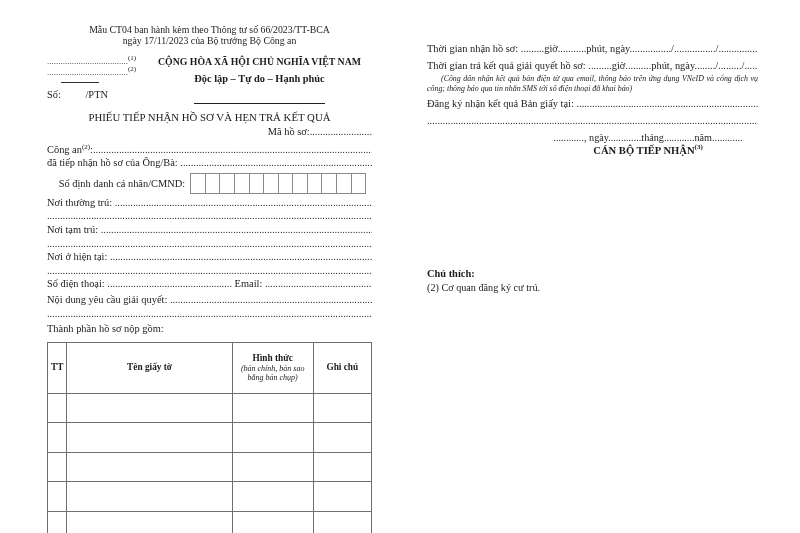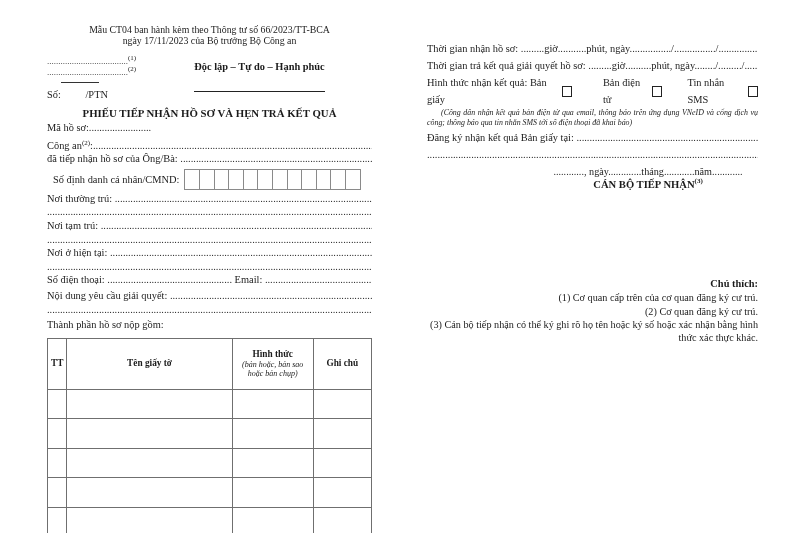--- a/index.html
+++ b/index.html
@@ -15,28 +15,28 @@
   .form-note{text-align:center;font-size:9.8px;line-height:11px;}
   .header-flex{display:flex;margin-top:10px;}
   .agency{width:100px;font-size:9px;line-height:11px;color:#222;}
   .agency .dotline{white-space:nowrap;overflow:hidden;}
   .agency-rule{border-top:1px solid #333;width:38px;margin:4px 0 0 14px;height:0;}
   .so-line{margin-top:6px;font-size:10.4px;}
   .so-line .so-val{margin-left:22px;}
   .national{flex:1;text-align:center;}
   .nat1{font-weight:bold;font-size:9.8px;line-height:12px;}
   .nat2{font-weight:bold;font-size:10.4px;line-height:13px;display:inline-block;border-bottom:1px solid #222;padding-bottom:18px;}
-  .doc-title{text-align:center;font-weight:bold;font-size:10.8px;margin-top:7px;}
-  .ma-ho-so{text-align:left;font-size:10.2px;margin-top:2px;}
+  .doc-title{text-align:center;font-weight:normal;font-size:10.8px;margin-top:7px;}
+  .ma-ho-so{text-align:right;font-size:10.2px;margin-top:2px;}
 
   
   .flines{margin-top:4px;}
   .line{font-size:10.4px;line-height:13.6px;white-space:nowrap;overflow:hidden;}
   .line.mt2{margin-top:2px;}
-  .id-row{display:flex;align-items:center;margin:3px 0 2px 6px;}
+  .id-row{display:flex;align-items:center;margin:3px 0 2px 6px;justify-content:center;}
   .id-label{font-size:10.4px;white-space:nowrap;}
   .id-boxes{display:flex;margin-left:5px;}
   .id-box{width:13.6px;height:19px;border:1px solid #8a8a8a;background:#fff;margin-left:-1px;}
   .id-box:first-child{margin-left:0;}
 
   
   table.doc-table{border-collapse:collapse;width:325px;margin-top:6px;table-layout:fixed;}
   .doc-table th,.doc-table td{border:1px solid #6f6f6f;padding:8px 2px;}
   .doc-table th{font-size:9.3px;line-height:10.5px;font-weight:bold;text-align:center;vertical-align:middle;height:34px;}
   .doc-table .th-sub{display:block;font-weight:normal;font-style:italic;font-size:8px;line-height:9px;}
@@ -47,21 +47,21 @@
   .rline{font-size:10.4px;line-height:17px;white-space:nowrap;overflow:hidden;}
   .check-row{display:flex;align-items:center;font-size:10.4px;line-height:17px;}
   .opt{display:inline-flex;align-items:center;}
   .cbox{width:9px;height:9px;border:1.2px solid #222;display:inline-block;margin-left:5px;background:#fff;}
   .opt2{margin-left:31px;} .opt3{margin-left:25px;}
   .note-italic{font-style:italic;font-size:7.9px;line-height:9.6px;text-indent:14px;text-align:justify;color:#222;}
   .reg{margin-top:2px;}
   .date-block{width:212px;margin-left:auto;margin-right:4px;text-align:center;margin-top:2px;}
   .date-line{font-size:10.2px;line-height:13px;white-space:nowrap;overflow:hidden;}
   .officer{font-weight:bold;font-size:10.6px;line-height:13px;}
-  .notes-block{margin-top:86px;text-align:right;}
+  .notes-block{margin-top:110px;}
   .notes-title{font-weight:bold;font-size:10.4px;line-height:14px;}
   .note-item{font-size:10.2px;line-height:13.4px;}
 </style>
 </head>
 <body>
 
 <div class="col-left">
   <div class="form-note">
     <div>Mẫu CT04 ban hành kèm theo Thông tư số 66/2023/TT-BCA</div>
     <div>ngày 17/11/2023 của Bộ trưởng Bộ Công an</div>
@@ -71,20 +71,21 @@
     <div class="agency">
       <div class="dotline"><span>....................................</span><sup>(1)</sup></div>
       <div class="dotline"><span>....................................</span><sup>(2)</sup></div>
       <div class="agency-rule"></div>
       <div class="so-line">
         <span>Số:</span>
         <span class="so-val">/PTN</span>
       </div>
     </div>
     <div class="national">
+      <div class="nat1">CỘNG HÒA XÃ HỘI CHỦ NGHĨA VIỆT NAM</div>
       <div><span class="nat2">Độc lập – Tự do – Hạnh phúc</span></div>
     </div>
   </div>
 
   <div class="doc-title">PHIẾU TIẾP NHẬN HỒ SƠ VÀ HẸN TRẢ KẾT QUẢ</div>
   <div class="ma-ho-so line">Mã hồ sơ:........................</div>
 
   <div class="flines">
     <div class="line"><span>Công an</span><sup>(2)</sup><span>:........................................................................................................................</span></div>
     <div class="line">đã tiếp nhận hồ sơ của Ông/Bà: ....................................................................................................</div>
@@ -123,21 +124,21 @@
     <colgroup>
         <col class="c-tt">
         <col class="c-ten">
         <col class="c-ht">
         <col class="c-ghi">
       </colgroup>
     <thead>
       <tr>
         <th>TT</th>
         <th>Tên giấy tờ</th>
-        <th><span>Hình thức</span><span class="th-sub">(bản hoặc, bản sao hoặc bản chụp)</span></th>
+        <th><span>Hình thức</span><span class="th-sub">(bản chính, bản sao bằng bản chụp)</span></th>
         <th>Ghi chú</th>
       </tr>
     </thead>
     <tbody>
         <tr>
           <td></td>
           <td></td>
           <td></td>
           <td></td>
         </tr>
@@ -172,42 +173,28 @@
           <td></td>
         </tr>
       </tbody>
   </table>
 </div>
 
 <div class="col-right">
   <div class="rline">Thời gian nhận hồ sơ: .........giờ...........phút, ngày................/................/..................................</div>
   <div class="rline">Thời gian trả kết quả giải quyết hồ sơ: .........giờ..........phút, ngày......../........./...........</div>
 
-  <div class="check-row">
-    <span>Hình thức nhận kết quả: Bản giấy</span>
-    <span class="cbox"></span>
-    <span class="opt opt2">
-        <span>Bản điện tử</span>
-        <span class="cbox"></span>
-      </span>
-    <span class="opt opt3">
-        <span>Tin nhắn SMS</span>
-        <span class="cbox"></span>
-      </span>
-  </div>
 
   <div class="note-italic">(Công dân nhận kết quả bản điện tử qua email, thông báo trên ứng dụng VNeID và cổng dịch vụ công; thông báo qua tin nhắn SMS tới số điện thoại đã khai báo)</div>
 
   <div class="rline reg">Đăng ký nhận kết quả Bản giấy tại: ...........................................................................</div>
   <div class="rline">......................................................................................................................................</div>
 
   <div class="date-block">
     <div class="date-line">............, ngày.............tháng............năm............</div>
     <div class="officer"><span>CÁN BỘ TIẾP NHẬN</span><sup>(3)</sup></div>
   </div>
 
   <div class="notes-block">
     <div class="notes-title">Chú thích:</div>
-    <div class="note-item">(1) Cơ quan cấp trên của cơ quan đăng ký cư trú.</div>
     <div class="note-item">(2) Cơ quan đăng ký cư trú.</div>
-    <div class="note-item">(3) Cán bộ tiếp nhận có thể ký ghi rõ họ tên hoặc ký số hoặc xác nhận bằng hình thức xác thực khác.</div>
   </div>
 </div>
 
 </body></html>

